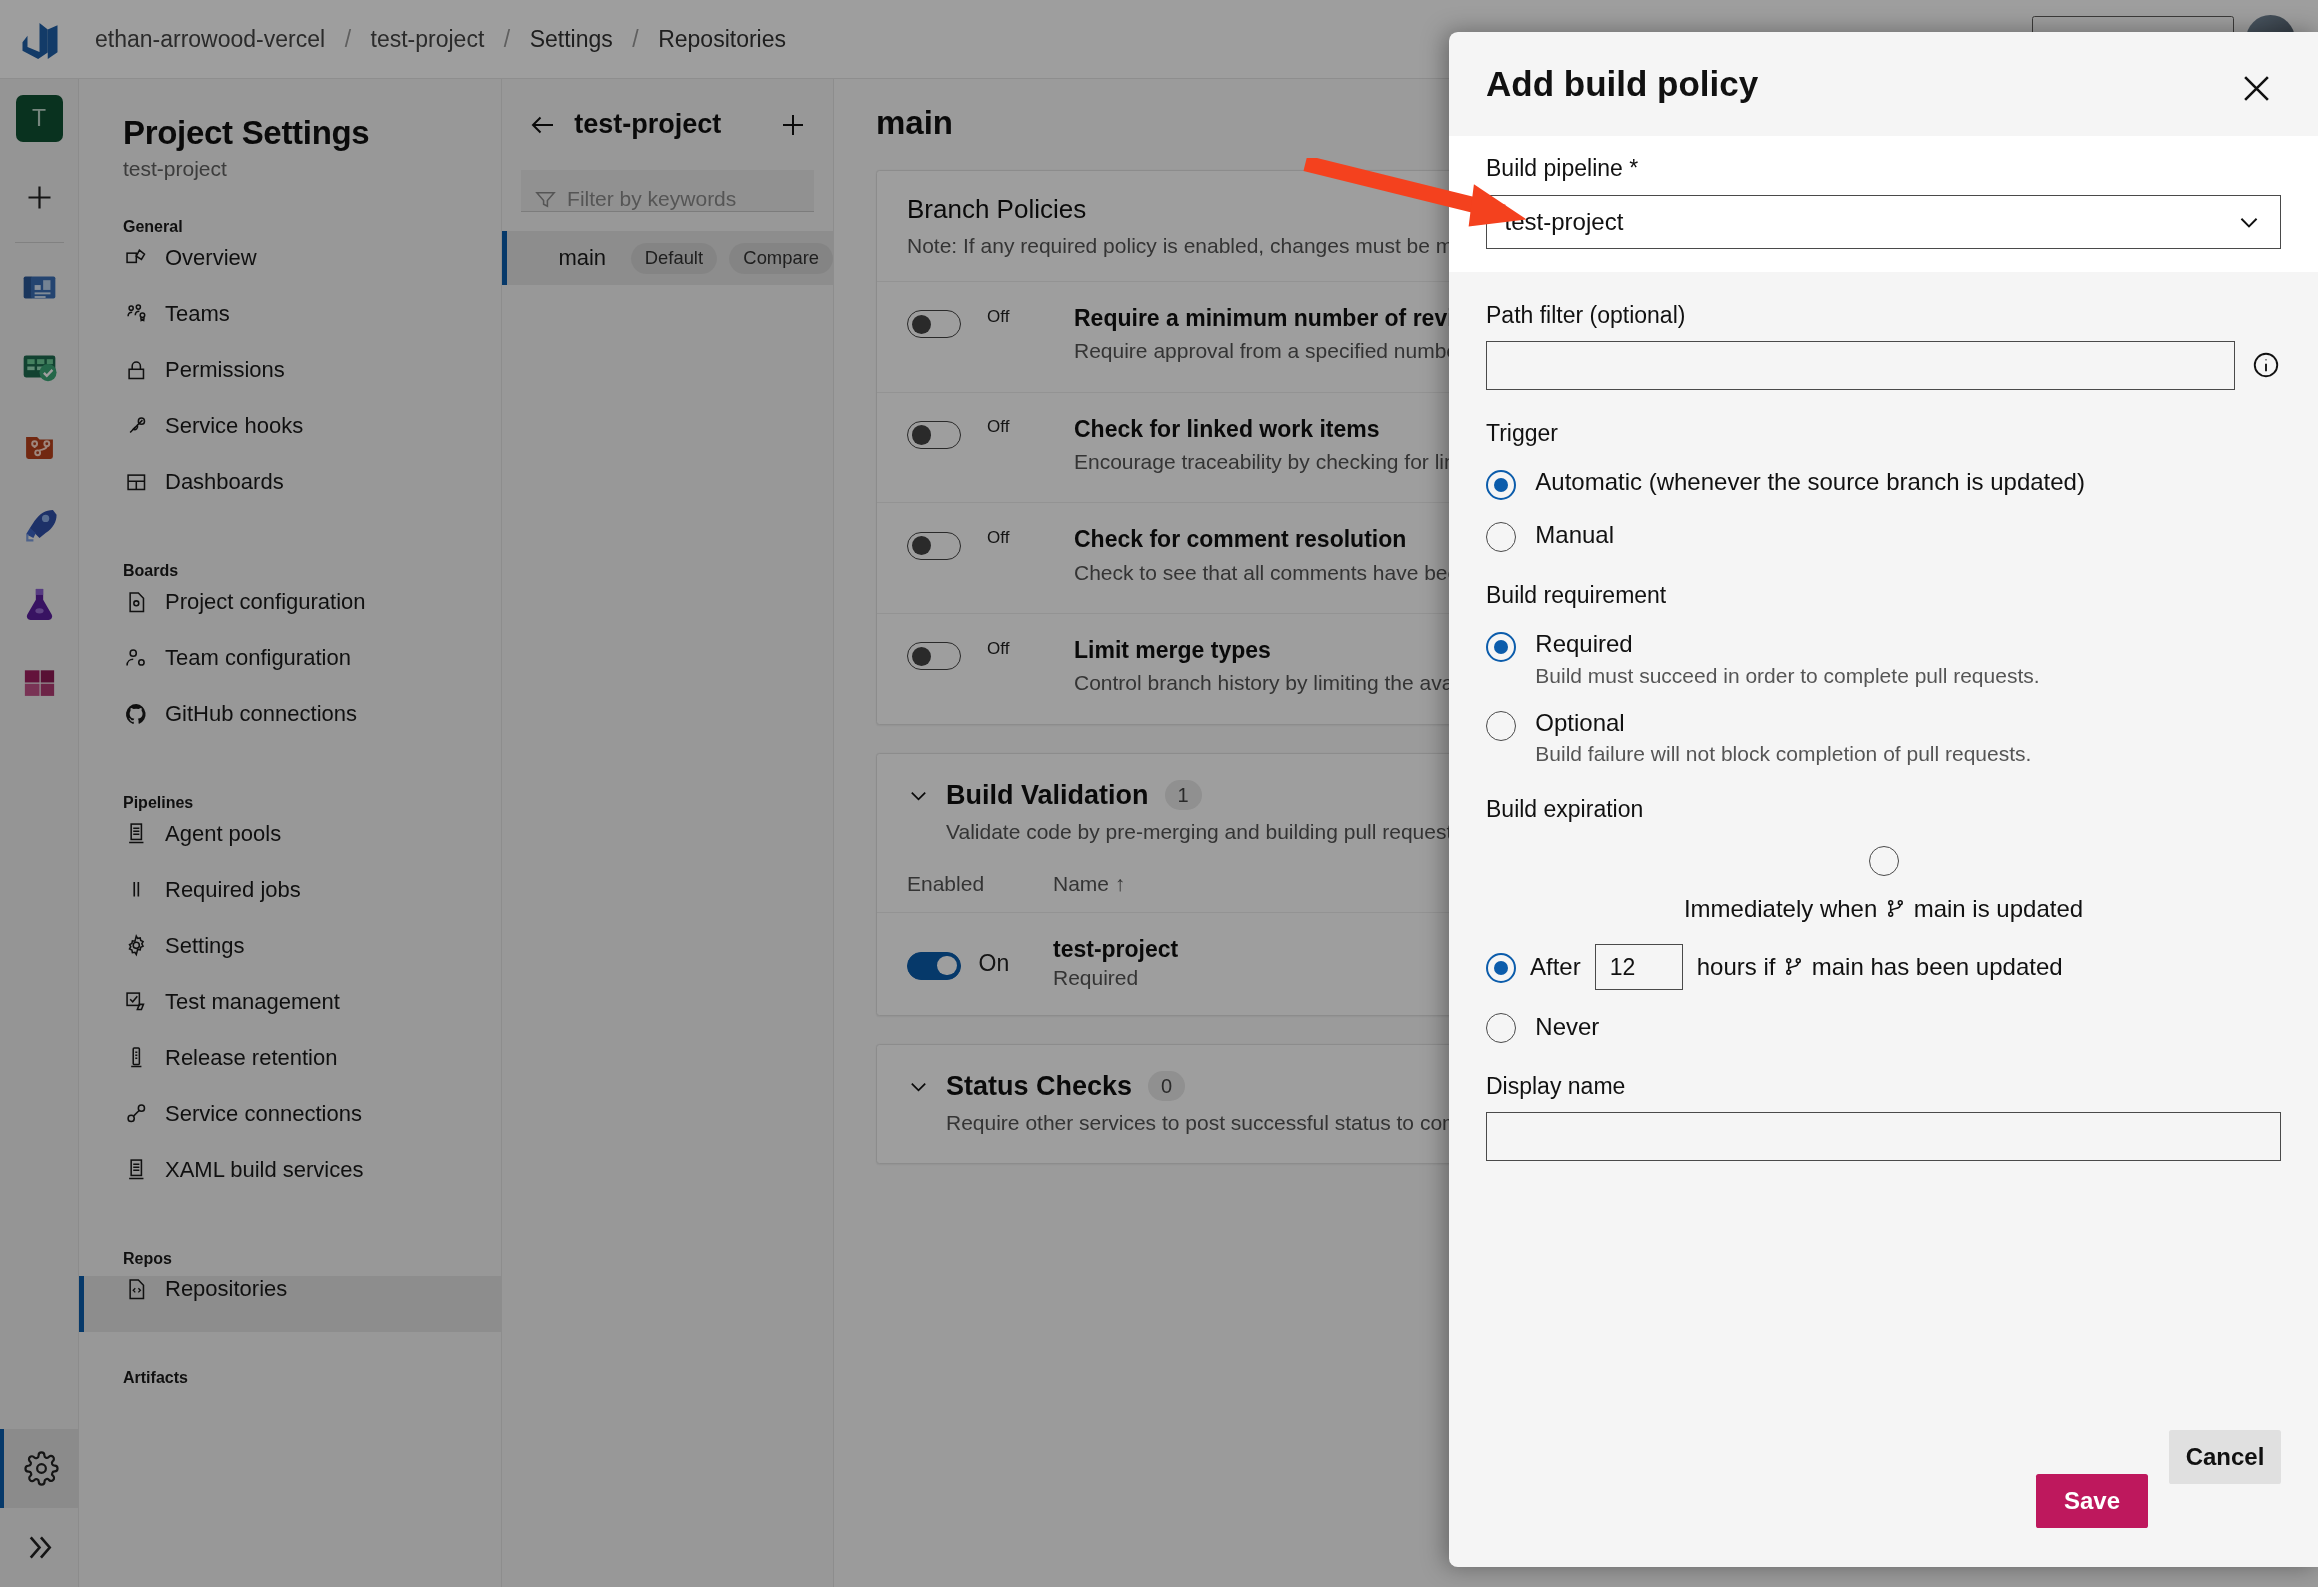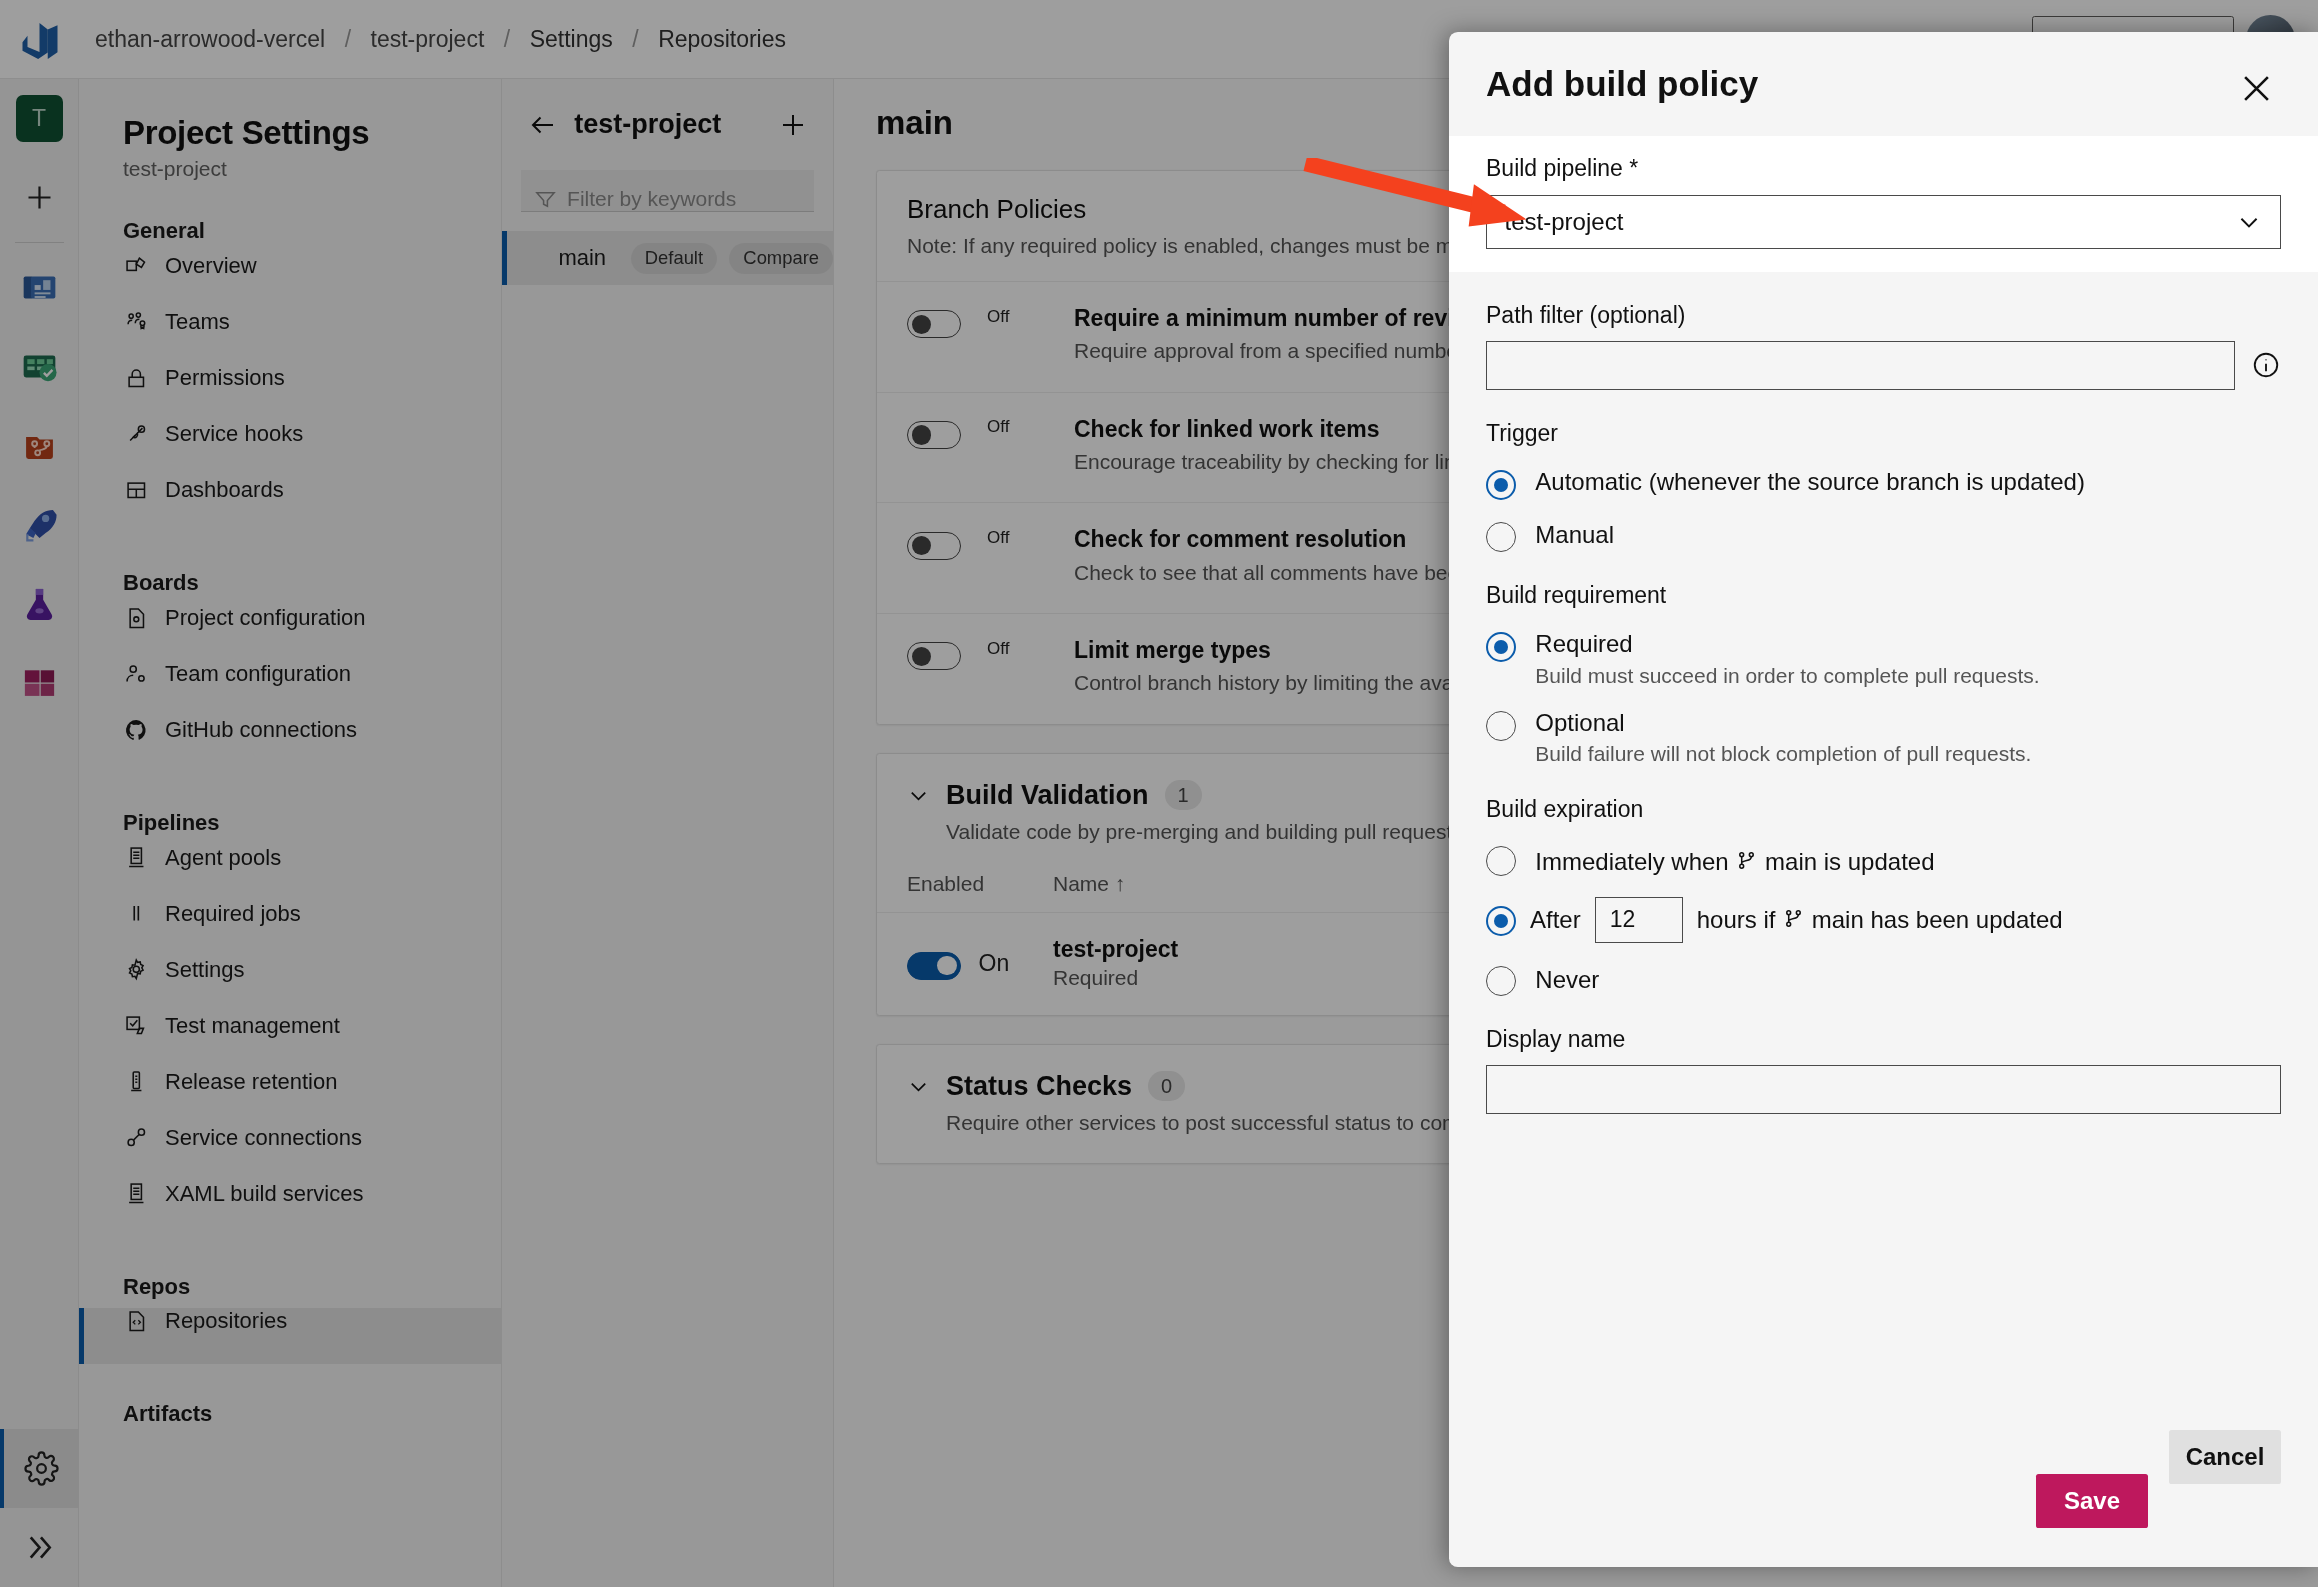--- a/index.html
+++ b/index.html
@@ -62,21 +62,21 @@
   .rail-item.active { background: #e0e0e0; border-left: 4.4px solid #0b5cab; }
 
   
   .settingsnav {
     position: absolute; top: 79px; left: 79px; bottom: 0; width: 423px;
     background: #f5f5f5; border-right: 0.9px solid #e4e4e4;
     overflow: hidden; z-index: 4;
   }
   .sn-title { font-size: 33px; font-weight: bold; color: #111; padding: 35px 0 0 44px; letter-spacing: -0.3px;}
   .sn-sub { font-size: 21px; color: #616161; padding: 5.3px 0 0 44px; }
-  .sn-group { font-size: 22px; font-weight: bold; color: #1b1b1b; padding: 37px 0 8.8px 44px; }
+  .sn-group { font-size: 16px; font-weight: bold; color: #1b1b1b; padding: 37px 0 8.8px 44px; }
   .sn-item {
     display: flex; align-items: flex-start; gap: 16px;
     height: 56px; padding-left: 44px; font-size: 22px; color: #1b1b1b;
     position: relative;
   }
   .sn-item.selected { background: #e4e4e4; }
   .sn-item.selected:before {
     content:""; position: absolute; left: 0; top: 0; bottom: 0; width: 5.3px; background: #0b5cab;
   }
   .sn-ico { width: 26px; height: 26px; display:flex; align-items:center; justify-content:center; flex: 0 0 26px; }
@@ -664,21 +664,21 @@
         <span>
           <span class="r-label">Optional</span>
           <div class="r-desc">Build failure will not block completion of pull requests.</div>
         </span>
       </div>
     </div>
 
     <div class="m-field">
       <div class="grouplabel" style="margin-top:0;">Build expiration</div>
 
-      <div class="radio-row" style="align-items:flex-end;">
+      <div class="radio-row" style="align-items:center;flex-direction:column;">
         <span class="radio"></span>
         <span class="r-label">
           <span>Immediately when</span>
           <svg class="branch-ico" width="23" height="23" viewBox="0 0 24 24" fill="none" stroke="#111" stroke-width="1.6">
               <circle cx="7" cy="6" r="2"></circle>
               <circle cx="7" cy="18" r="2"></circle>
               <circle cx="17" cy="6" r="2"></circle>
               <path d="M7 8v8M17 8c0 5-6 3-10 6"></path>
             </svg>
           <span>main</span>

